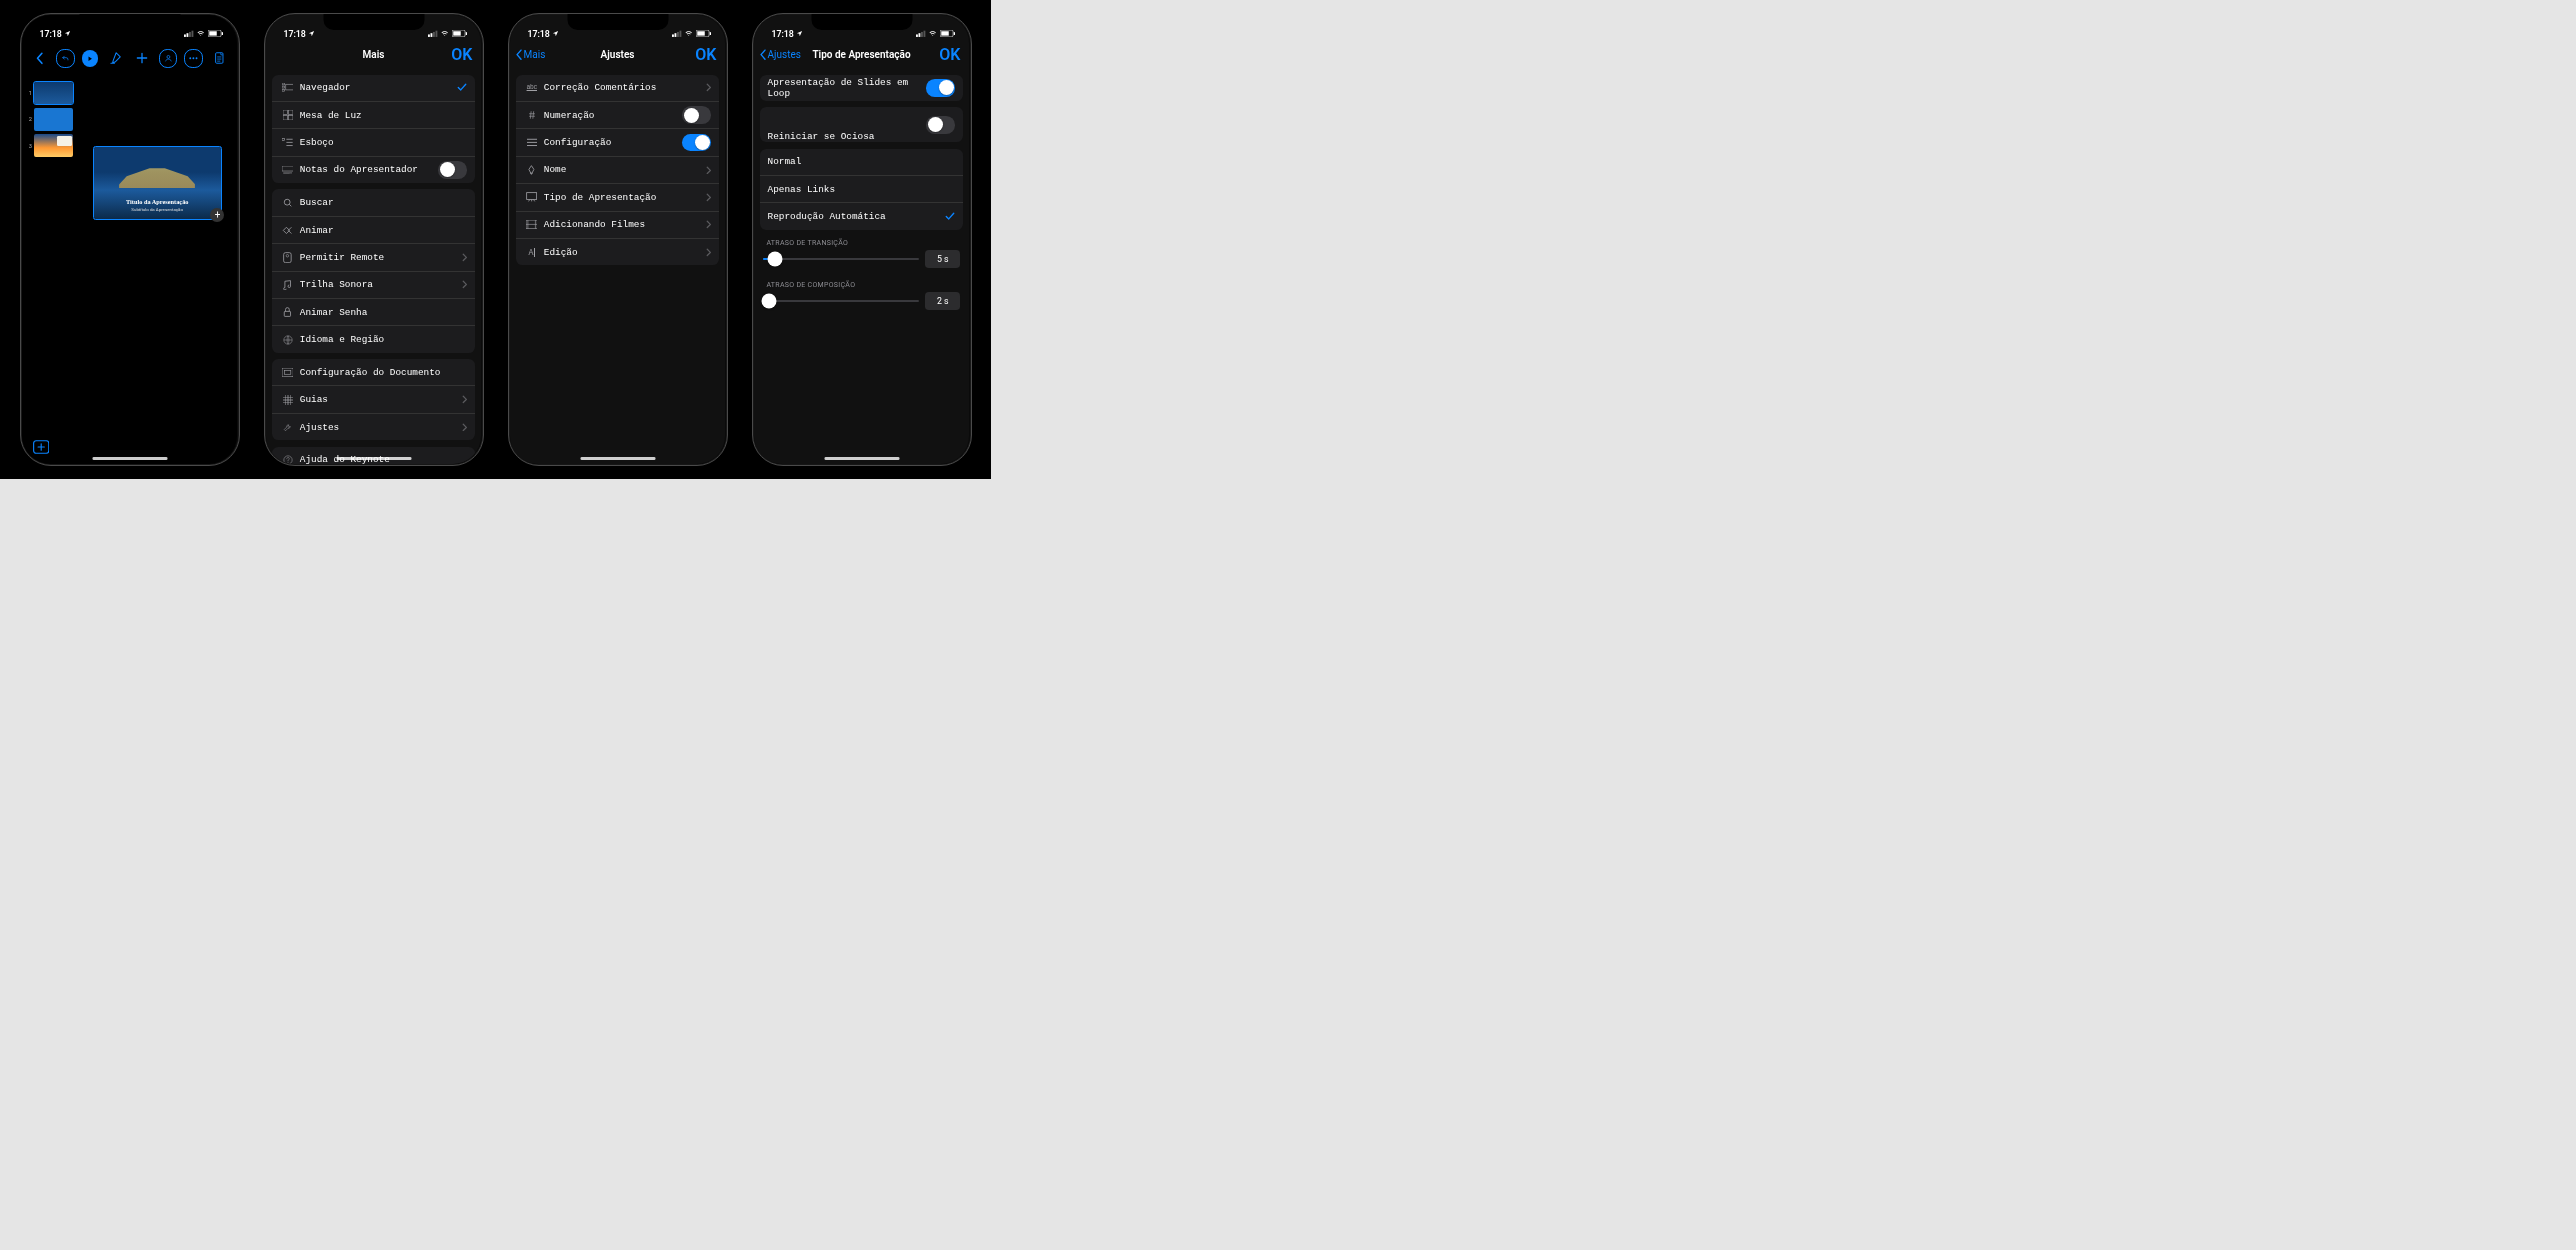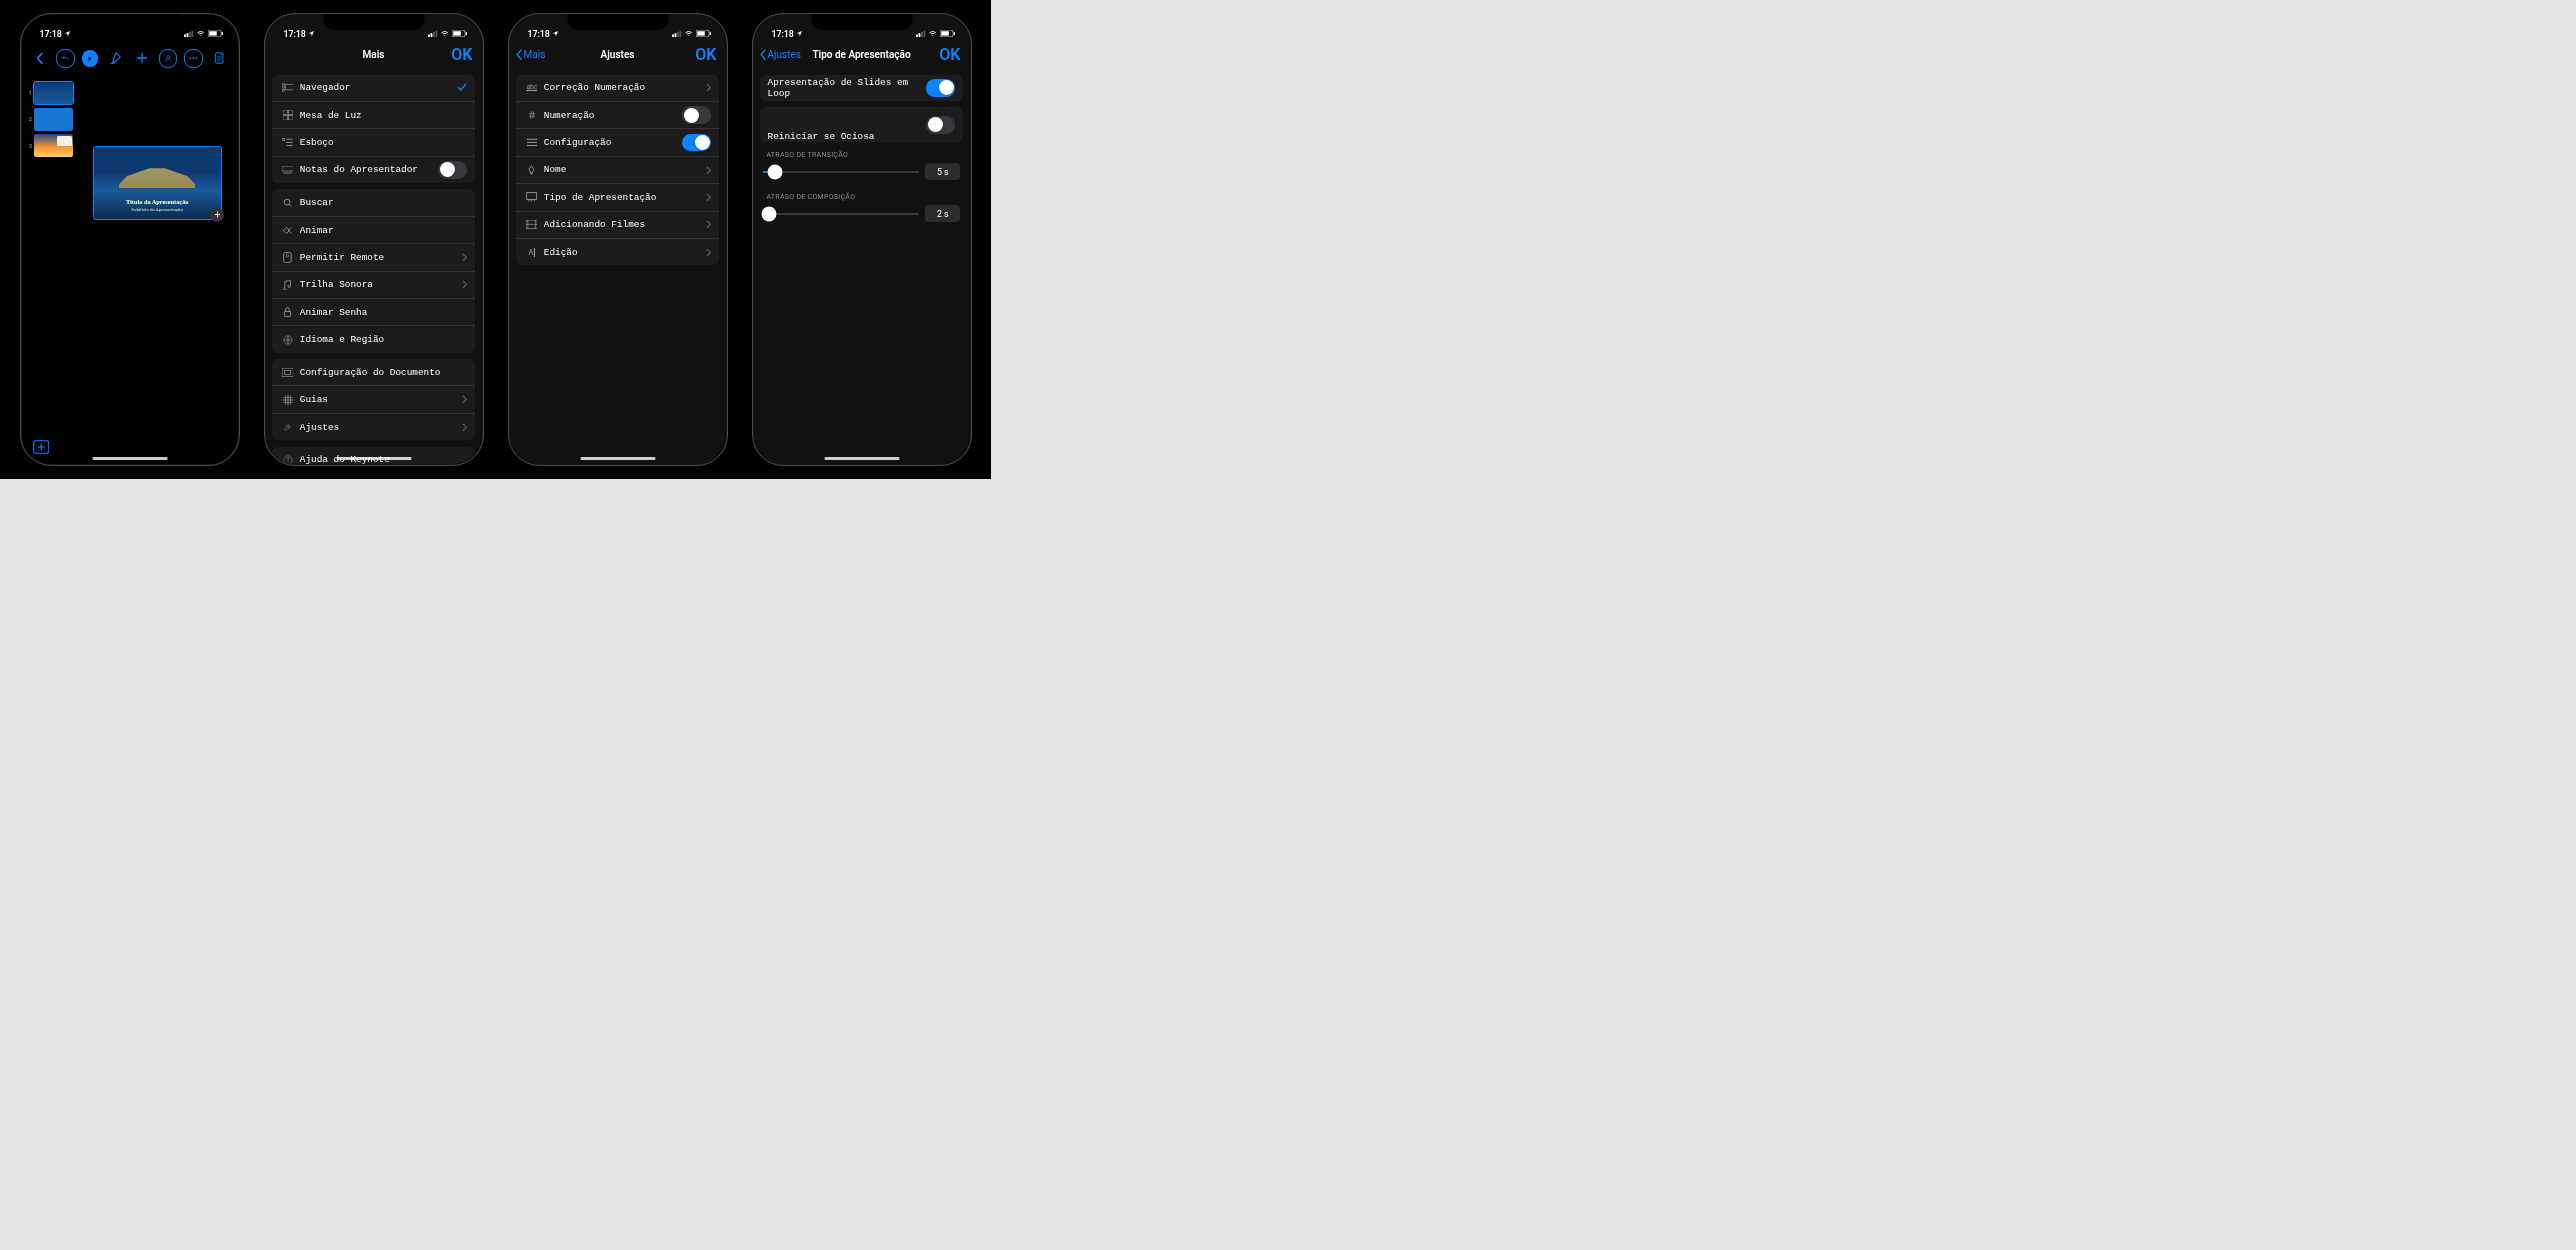--- a/index.html
+++ b/index.html
@@ -591,21 +591,21 @@
             </svg>
         <span>Mais</span>
       </div>
       <div class="title">Ajustes</div>
       <div class="ok">OK</div>
     </div>
 
     <div class="group">
       <div class="row">
         <span class="icon" style="font-size:6.3px; color:#a0a0a5; letter-spacing:-0.3px; text-decoration:underline;">abc</span>
-        <span class="label">Correção Numeração</span>
+        <span class="label">Correção Comentários</span>
         <span class="acc">
               <svg width="5" height="8.8" viewBox="0 0 8 14">
                 <path d="M2 2l5 5-5 5" stroke="#5a5a5e" stroke-width="2" fill="none" stroke-linecap="round"></path>
               </svg>
             </span>
       </div>
       <div class="row">
         <span class="icon">
               <svg width="10" height="10" viewBox="0 0 24 24">
                 <path d="M5 9h14M5 15h14M10 3l-2 18M16 3l-2 18" stroke="#a0a0a5" stroke-width="1.5"></path>
@@ -732,20 +732,36 @@
 
     <div class="group">
       <div class="row">
         <span class="label" style="padding-left:0;margin-top:24px;">Reiniciar se Ociosa</span>
         <div class="toggle">
               <div class="knob"></div>
             </div>
       </div>
     </div>
 
+    <div class="group">
+      <div class="row">
+        <span class="label" style="padding-left:0;">Normal</span>
+      </div>
+      <div class="row">
+        <span class="label" style="padding-left:0;">Apenas Links</span>
+      </div>
+      <div class="row">
+        <span class="label" style="padding-left:0;">Reprodução Automática</span>
+        <span class="acc check">
+              <svg width="10" height="8.8" viewBox="0 0 16 14">
+                <path d="M2 7l4 4 8-9" stroke="#0a84ff" stroke-width="2.2" fill="none" stroke-linecap="round" stroke-linejoin="round"></path>
+              </svg>
+            </span>
+      </div>
+    </div>
 
     <div class="section-header">ATRASO DE TRANSIÇÃO</div>
     <div class="slider-row">
       <div class="slider">
         <div class="track"></div>
         <div class="fill" style="width:8%;"></div>
         <div class="knob" style="left:8%;"></div>
       </div>
       <div class="slider-val">5 s</div>
     </div>

